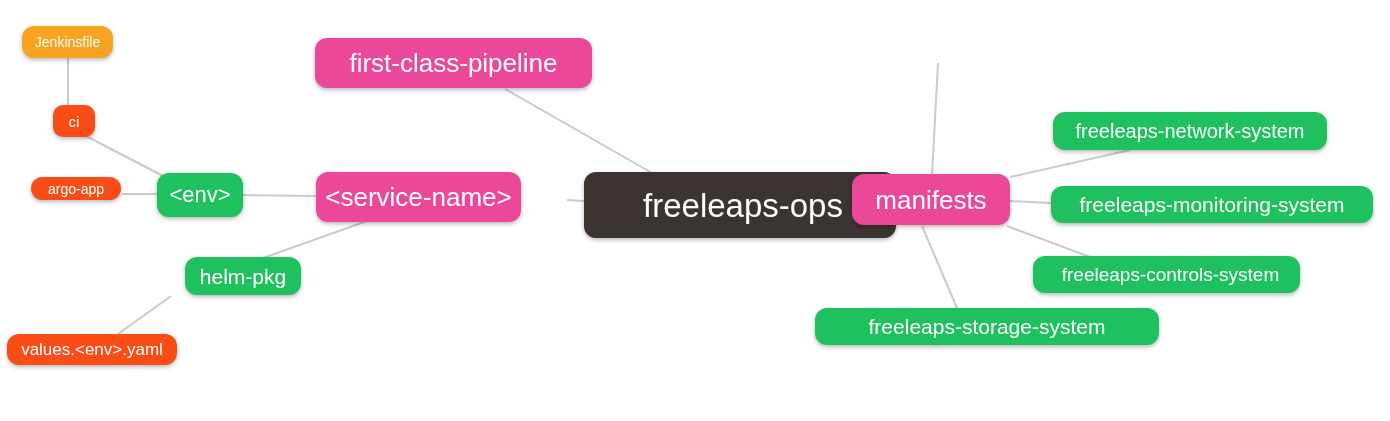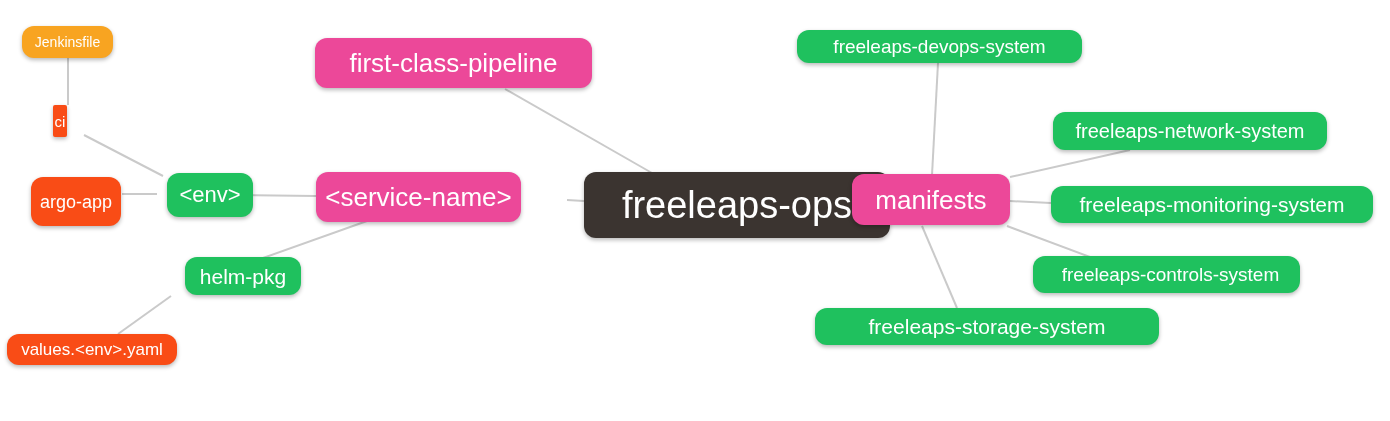--- a/index.html
+++ b/index.html
@@ -11,28 +11,28 @@
         color:#ffffff;border-radius:12px;box-shadow:0 2px 4px rgba(0,0,0,.28);
         white-space:nowrap;cursor:default;line-height:1;}
   .blue  {background:#ec4899;}
   .green {background:#1fc15e;}
   .red   {background:#f94c16;}
   .orange{background:#f8a421;}
   .dark  {background:#3b3430;}
 
   
   .n-jenkinsfile{left:22px;  top:26px;  width:91px;  height:32px; font-size:14px;}
-  .n-ci        {left:53px;  top:105px; width:14px;  height:32px; font-size:15px; border-radius:2px;}
-  .n-argo      {left:31px;  top:177px; width:90px;  height:49px; font-size:18px;}
-  .n-env       {left:157px; top:173px; width:86px;  height:44px; font-size:22px;margin-left:10px;}
+  .n-ci        {left:53px;  top:105px; width:42px;  height:32px; font-size:15px; border-radius:10px;}
+  .n-argo      {left:31px;  top:177px; width:90px;  height:23px; font-size:14px;}
+  .n-env       {left:157px; top:173px; width:86px;  height:44px; font-size:22px;}
   .n-helm      {left:147px; top:257px; width:116px; height:38px; font-size:21px;margin-left:38px;}
   .n-values    {left:7px;   top:334px; width:170px; height:31px; font-size:17px;}
   .n-pipeline  {left:315px; top:38px;  width:277px; height:50px; font-size:26px;}
   .n-service   {left:316px; top:172px; width:205px; height:50px; font-size:26px;}
-  .n-ops       {left:584px; top:172px; width:306px; height:66px; font-size:38px;}
+  .n-ops       {left:584px; top:172px; width:306px; height:66px; font-size:33px;padding-left:6px;}
   .n-manifests {left:852px; top:174px; width:158px; height:51px; font-size:26px;}
   .n-devops    {left:797px; top:30px;  width:285px; height:33px; font-size:19px;}
   .n-network   {left:1053px;top:112px; width:274px; height:38px; font-size:20px;}
   .n-monitoring{left:1051px;top:186px; width:322px; height:37px; font-size:21px;text-align:right;}
   .n-controls  {left:1033px;top:256px; width:259px; height:37px; font-size:19px;padding-left:8px;}
   .n-storage   {left:815px; top:308px; width:344px; height:37px; font-size:21px;}
 
   .edges line{stroke:#cacaca;stroke-width:2;}
 </style>
 </head>
@@ -70,21 +70,20 @@
   <div class="node red n-values">values.&lt;env&gt;.yaml</div>
 
   <div class="node blue n-pipeline">first-class-pipeline</div>
 
   <div class="node blue n-service">&lt;service-name&gt;</div>
 
   <div class="node dark n-ops">freeleaps-ops</div>
 
   <div class="node blue n-manifests">manifests</div>
 
-  <div class="node green n-devops">freeleaps-devops-system</div>
 
   <div class="node green n-network">freeleaps-network-system</div>
 
   <div class="node green n-monitoring">freeleaps-monitoring-system</div>
 
   <div class="node green n-controls">freeleaps-controls-system</div>
 
   <div class="node green n-storage">freeleaps-storage-system</div>
 
 </div>

